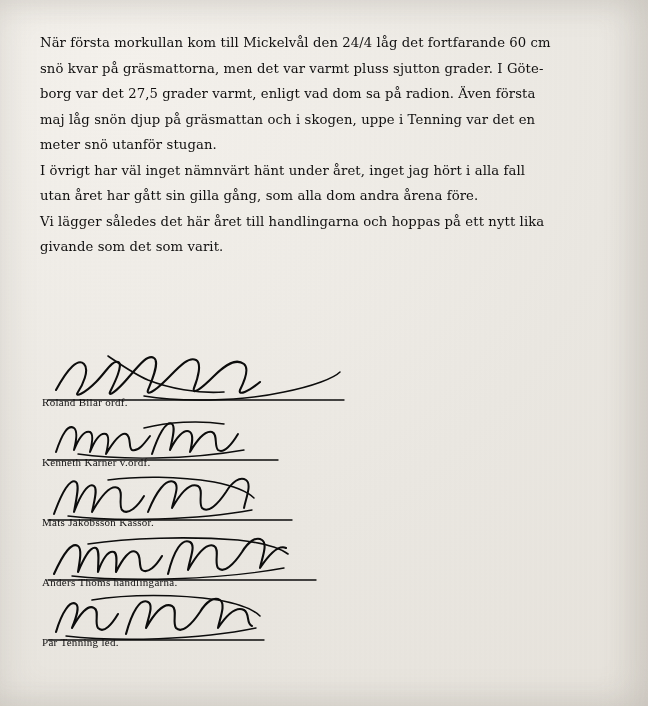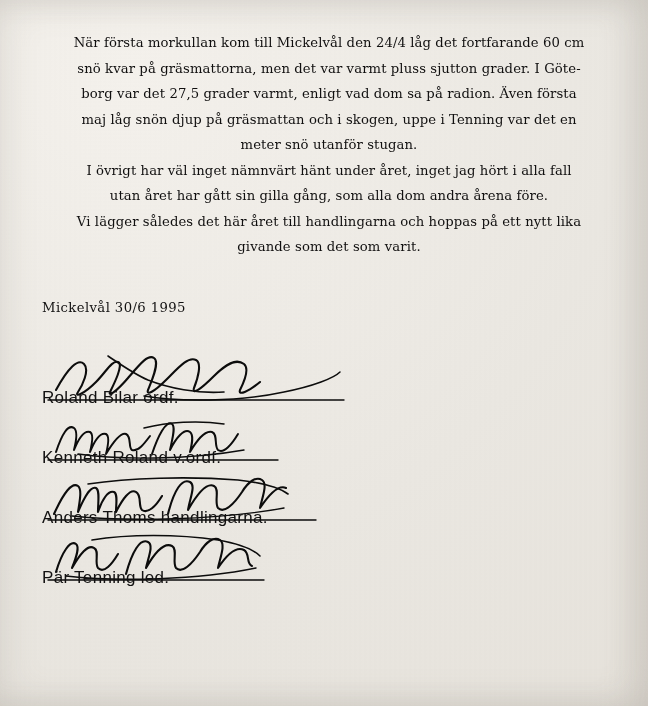--- a/index.html
+++ b/index.html
@@ -12,21 +12,20 @@
     background: #efece7;
     font-family: "Liberation Serif", serif;
     overflow: hidden;
     position: relative;
   }
   .page {
     position: absolute;
     inset: 0;
     background:
       radial-gradient(circle at 20% 10%, #f4f1ec 0%, #eae7e1 60%, #e6e2db 100%);
-    text-align: center;
   }
   .grain {
     position: absolute;
     inset: 0;
     pointer-events: none;
     opacity: 0.35;
     background-image:
       repeating-linear-gradient(0deg, rgba(0,0,0,0.012) 0px, rgba(0,0,0,0) 2px, rgba(0,0,0,0.01) 4px),
       repeating-linear-gradient(90deg, rgba(0,0,0,0.01) 0px, rgba(0,0,0,0) 3px, rgba(0,0,0,0.008) 5px);
   }
@@ -64,22 +63,22 @@
     width: 430px;
   }
   .sig-row {
     position: relative;
     height: 60px;
   }
   .sig-name {
     position: absolute;
     left: 0;
     bottom: 0;
-    font-family: Liberation Sans, sans-serif;
-    font-size: 17px;
+    font-family: Liberation Serif, serif;
+    font-size: 11px;
     color: #131212;
     letter-spacing: 0.3px;
     white-space: nowrap;
   }
   .sig-ink {
     position: absolute;
     left: 6px;
     bottom: 6px;
     width: 330px;
     height: 52px;
@@ -105,21 +104,20 @@
   <div class="body-text">När första morkullan kom till Mickelvål den 24/4 låg det fortfarande 60 cm
 snö kvar på gräsmattorna, men det var varmt pluss sjutton grader. I Göte-
 borg var det 27,5 grader varmt, enligt vad dom sa på radion. Även första
 maj låg snön djup på gräsmattan och i skogen, uppe i Tenning var det en
 meter snö utanför stugan.
 I övrigt har väl inget nämnvärt hänt under året, inget jag hört i alla fall
 utan året har gått sin gilla gång, som alla dom andra årena före.
 Vi lägger således det här året till handlingarna och hoppas på ett nytt lika
 givande som det som varit.</div>
 
-  <div class="date-line">Mickelvål  30/6   1995</div>
 
   <div class="sign-block">
 
     <div class="sig-row">
       <div class="sig-ink">
         <svg viewBox="0 0 330 52" preserveAspectRatio="none">
           <path d="M8,40 C20,18 30,8 36,14 C42,20 34,36 30,42 C26,48 36,44 48,32 C58,22 64,10 70,12 C76,14 66,34 62,42 C60,47 68,42 80,28 C92,14 100,4 106,8 C112,12 104,30 100,40 C98,46 106,42 118,30 C130,18 140,6 148,10 C154,13 150,28 146,38 C144,45 152,40 166,26 C178,14 188,8 196,14 C202,19 196,32 192,40 C190,46 200,42 212,32" stroke-width="2.1"></path>
           <path d="M60,6 C72,14 86,24 100,30 C120,38 150,44 176,42" stroke-width="1.6"></path>
           <path d="M96,46 C130,52 190,52 236,42 C266,36 286,28 292,22" stroke-width="1.5"></path>
           <line x1="0" y1="50" x2="296" y2="50" stroke-width="1.4"></line>
@@ -131,23 +129,35 @@
     <div class="sig-row">
       <div class="sig-ink">
         <svg viewBox="0 0 330 52" preserveAspectRatio="none">
           <path d="M8,42 C14,24 20,14 26,18 C30,21 28,32 26,40 C30,30 36,20 42,22 C46,24 44,34 42,42 C46,32 52,22 58,24 C62,26 60,36 58,44 C64,34 72,22 78,24 C84,27 80,38 84,40 C90,42 96,34 102,26" stroke-width="2"></path>
           <path d="M104,44 C110,26 118,10 124,14 C128,17 124,30 122,40 C128,28 136,18 142,22 C146,25 144,34 142,42 C148,32 156,20 164,22 C170,24 166,36 170,40 C176,44 184,34 190,24" stroke-width="2"></path>
           <path d="M96,18 C120,12 150,10 176,14" stroke-width="1.5"></path>
           <path d="M30,44 C70,50 140,50 196,40" stroke-width="1.4"></path>
           <line x1="0" y1="50" x2="230" y2="50" stroke-width="1.4"></line>
         </svg>
       </div>
-      <div class="sig-name">Kenneth Roland v.ordf.</div>
+      <div class="sig-name">Kenneth Karner v.ordf.</div>
     </div>
 
+    <div class="sig-row">
+      <div class="sig-ink">
+        <svg viewBox="0 0 330 52" preserveAspectRatio="none">
+          <path d="M6,44 C14,22 22,8 28,12 C32,15 28,30 26,42 C32,26 40,12 46,16 C50,19 46,32 44,42 C52,28 62,14 70,18 C76,21 70,34 74,40 C80,46 90,36 96,26" stroke-width="2"></path>
+          <path d="M100,42 C108,22 118,8 126,12 C132,15 126,28 124,38 C132,24 142,12 150,16 C156,19 150,32 154,38 C160,44 170,34 178,22 C184,12 192,6 198,10 C204,14 198,28 196,38" stroke-width="2"></path>
+          <path d="M60,10 C90,6 130,6 166,12 C186,16 200,22 206,28" stroke-width="1.5"></path>
+          <path d="M20,46 C70,52 150,50 204,40" stroke-width="1.4"></path>
+          <line x1="0" y1="50" x2="244" y2="50" stroke-width="1.4"></line>
+        </svg>
+      </div>
+      <div class="sig-name">Mats Jakobsson Kassör.</div>
+    </div>
 
     <div class="sig-row">
       <div class="sig-ink">
         <svg viewBox="0 0 330 52" preserveAspectRatio="none">
           <path d="M6,44 C16,22 24,12 30,16 C34,19 32,30 30,42 C36,28 42,16 48,18 C52,20 50,32 50,42 C54,30 60,20 66,22 C70,24 68,34 68,42 C74,30 82,18 88,22 C94,25 90,36 94,40 C100,44 108,36 114,26" stroke-width="2.1"></path>
           <path d="M120,44 C126,20 134,8 142,12 C148,15 142,28 140,40 C148,26 158,12 166,16 C172,19 166,32 170,38 C176,44 186,34 194,22 C200,12 208,6 214,10 C220,14 214,28 212,38 C220,26 230,14 238,18" stroke-width="2.1"></path>
           <path d="M40,14 C80,8 140,6 190,10 C216,13 232,18 240,24" stroke-width="1.6"></path>
           <path d="M24,46 C80,52 170,50 236,38" stroke-width="1.4"></path>
           <line x1="0" y1="50" x2="268" y2="50" stroke-width="1.4"></line>
         </svg>

